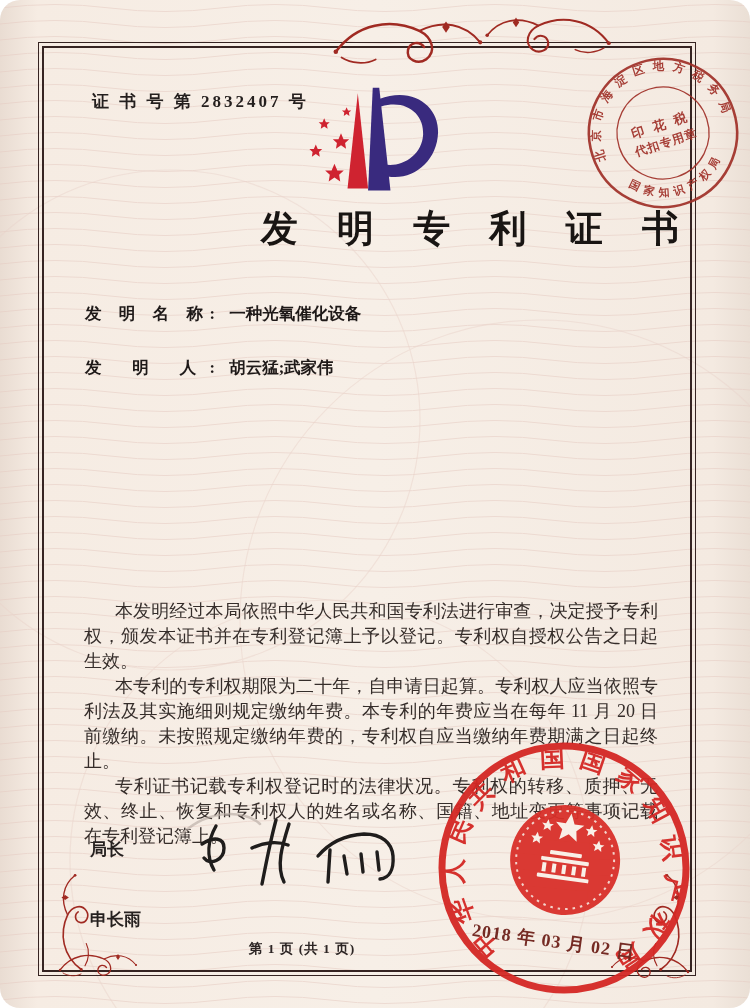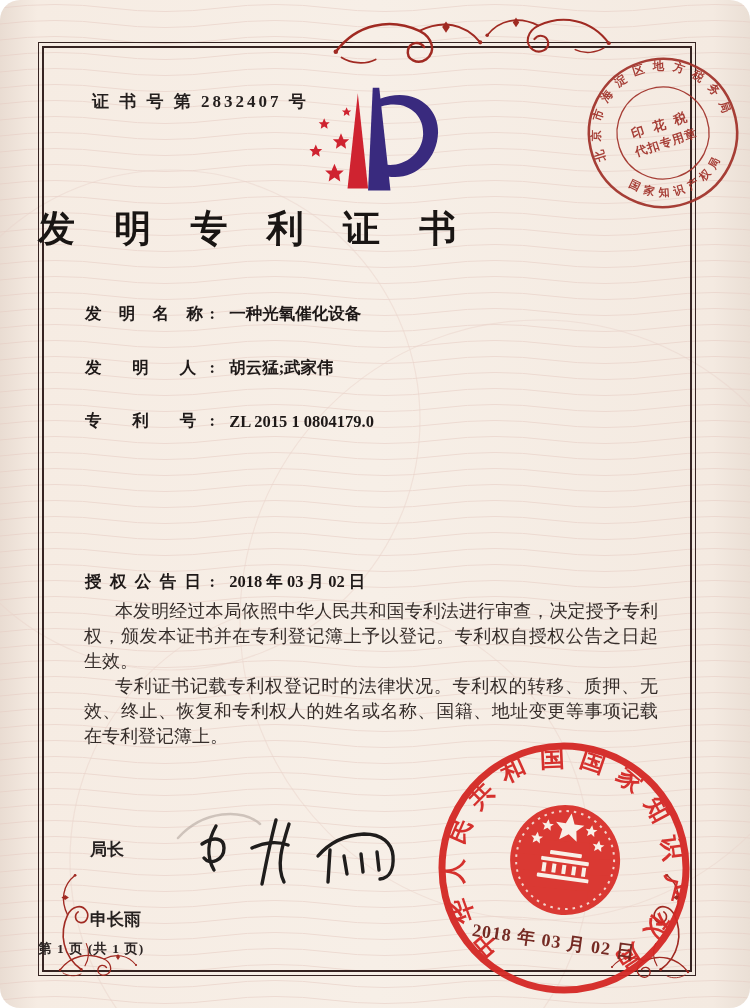--- a/index.html
+++ b/index.html
@@ -22,21 +22,21 @@
     position:absolute;left:3px;top:3px;right:3px;bottom:3px;
     border:2px solid #362422;
   }
   .cert-no{
     position:absolute;left:92px;top:90px;
     font-size:17px;letter-spacing:3px;font-weight:600;color:#241f1e;
   }
   .logo{position:absolute;left:296px;top:84px;width:146px;height:112px;}
   .title{
     position:absolute;left:38px;top:204px;width:656px;
-    text-align:left;font-size:37px;font-weight:600;letter-spacing:15px;
+    text-align:right;font-size:37px;font-weight:600;letter-spacing:15px;
     color:#191513;
   }
   .field-row{
     position:absolute;left:85px;width:570px;height:26px;
     font-size:16.5px;font-weight:600;color:#1e1918;white-space:nowrap;
   }
   .field-label{
     display:inline-block;width:130px;
     text-align:justify;text-align-last:justify;
     vertical-align:bottom;
@@ -46,21 +46,21 @@
     position:absolute;left:84px;top:599px;width:574px;
     font-size:18px;line-height:25px;color:#352d2a;font-weight:400;
     text-align:justify;
   }
   .body-text p{margin:0;text-indent:31px;}
   .issuer-title{position:absolute;left:90px;top:838px;font-size:17px;font-weight:600;color:#262120;text-align:center;}
   .issuer-name{position:absolute;left:90px;top:908px;font-size:17px;font-weight:700;color:#262120;}
   .signature{position:absolute;left:158px;top:798px;width:262px;height:104px;}
   .page-footer{
     position:absolute;left:38px;top:940px;width:528px;
-    text-align:left;font-size:13.5px;color:#2c2524;font-weight:600;letter-spacing:1px;
+    text-align:center;font-size:13.5px;color:#2c2524;font-weight:600;letter-spacing:1px;
   }
   .tax-seal{position:absolute;left:578px;top:48px;width:170px;height:170px;opacity:.92;}
   .main-seal{position:absolute;left:428px;top:730px;width:272px;height:276px;opacity:.95;}
   .seal-ring-text{font-family:"Liberation Serif","DejaVu Serif",serif;font-weight:700;}
 </style>
 </head>
 <body>
 
 <div class="page">
 
@@ -122,31 +122,24 @@
   <div class="title">发 明 专 利 证 书</div>
 
   <div class="field-row" style="top:303px">
     <span class="field-label">发 明 名 称:</span>
     <span class="field-value">一种光氧催化设备</span>
   </div>
   <div class="field-row" style="top:357px">
     <span class="field-label">发 明 人:</span>
     <span class="field-value">胡云猛;武家伟</span>
   </div>
-  <div class="field-row" style="top:410px">
-    <span class="field-label">专 利 号:</span>
-    <span class="field-value">ZL 2015 1 0804179.0</span>
-  </div>
-  <div class="field-row" style="top:571px">
-    <span class="field-label">授权公告日:</span>
-    <span class="field-value">2018 年 03 月 02 日</span>
-  </div>
 
   <div class="body-text">
     <p>本发明经过本局依照中华人民共和国专利法进行审查，决定授予专利权，颁发本证书并在专利登记簿上予以登记。专利权自授权公告之日起生效。</p>
+    <p>本专利的专利权期限为二十年，自申请日起算。专利权人应当依照专利法及其实施细则规定缴纳年费。本专利的年费应当在每年 11 月 20 日前缴纳。未按照规定缴纳年费的，专利权自应当缴纳年费期满之日起终止。</p>
     <p>专利证书记载专利权登记时的法律状况。专利权的转移、质押、无效、终止、恢复和专利权人的姓名或名称、国籍、地址变更等事项记载在专利登记簿上。</p>
   </div>
 
   <div class="issuer-title">局长</div>
   <div class="issuer-name">申长雨</div>
 
   <svg class="signature" viewBox="0 0 262 104" aria-hidden="true">
     <path d="M20,40 C45,12 85,10 102,26" fill="none" stroke="#b9aca4" stroke-width="2.5" opacity="0.65" stroke-linecap="round"></path>
     <g fill="none" stroke="#1f1d1c" stroke-width="3.4" stroke-linecap="round" stroke-linejoin="round">
       <path d="M58,28 C50,42 48,58 56,72"></path>

